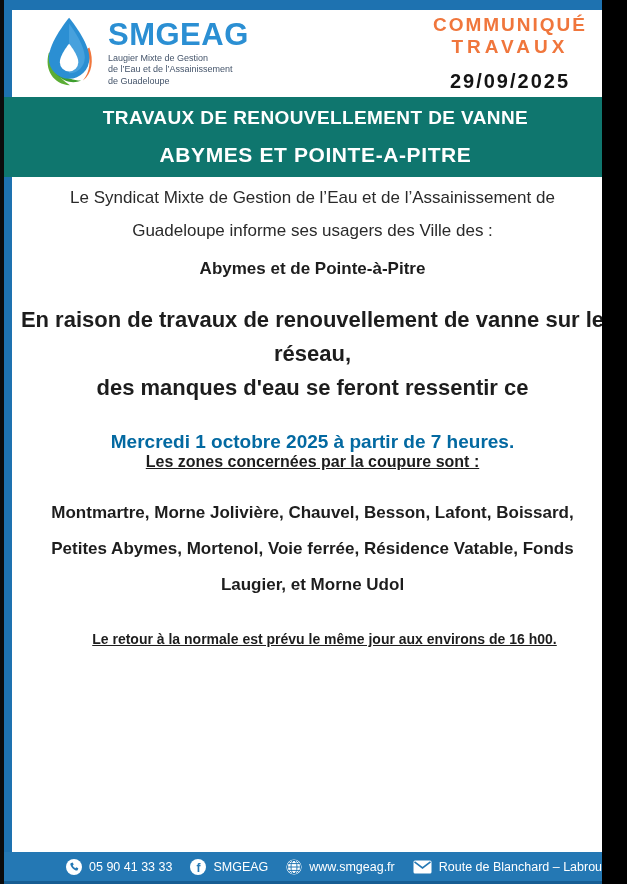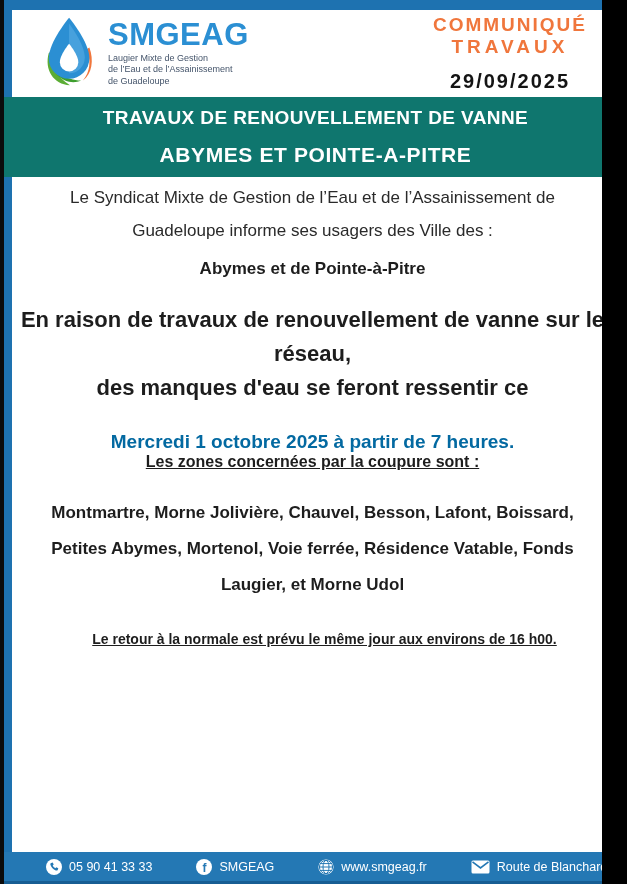--- a/index.html
+++ b/index.html
@@ -30,21 +30,21 @@
   .intro{font-size:17px;font-weight:400;line-height:33px;color:#2a2a2a;}
   .cities{font-size:17px;font-weight:bold;margin-top:12px;}
   .reason{font-size:22px;font-weight:bold;line-height:34px;margin-top:24px;}
   .schedule{font-size:19px;font-weight:bold;color:#0369a1;margin-top:26px;}
   .zones-heading{font-size:16px;font-weight:bold;text-decoration:underline;}
   .zones{font-size:17px;font-weight:bold;line-height:36px;margin-top:24px;}
   .return-notice{font-size:14px;font-weight:bold;text-decoration:underline;margin-top:28px;padding-left:24px;}
   .closing{font-size:17px;font-weight:bold;line-height:37px;margin-top:58px;}
   
   .footer{height:32px;background:#2478B4;display:flex;align-items:center;box-sizing:border-box;
-          padding:0 14px 3px 42px;gap:44px;position:relative;}
+          padding:0 14px 3px 62px;gap:18px;position:relative;}
   .footer::after{content:"";position:absolute;left:0;right:0;bottom:0;height:3px;background:#175E93;}
   .footer-item{display:flex;align-items:center;gap:7px;color:#fff;font-size:12.5px;white-space:nowrap;}
   .footer-item svg{display:block;}
 </style>
 </head>
 <body>
 
 <div class="canvas">
   <div class="left-strip"></div>
   <div class="page">

